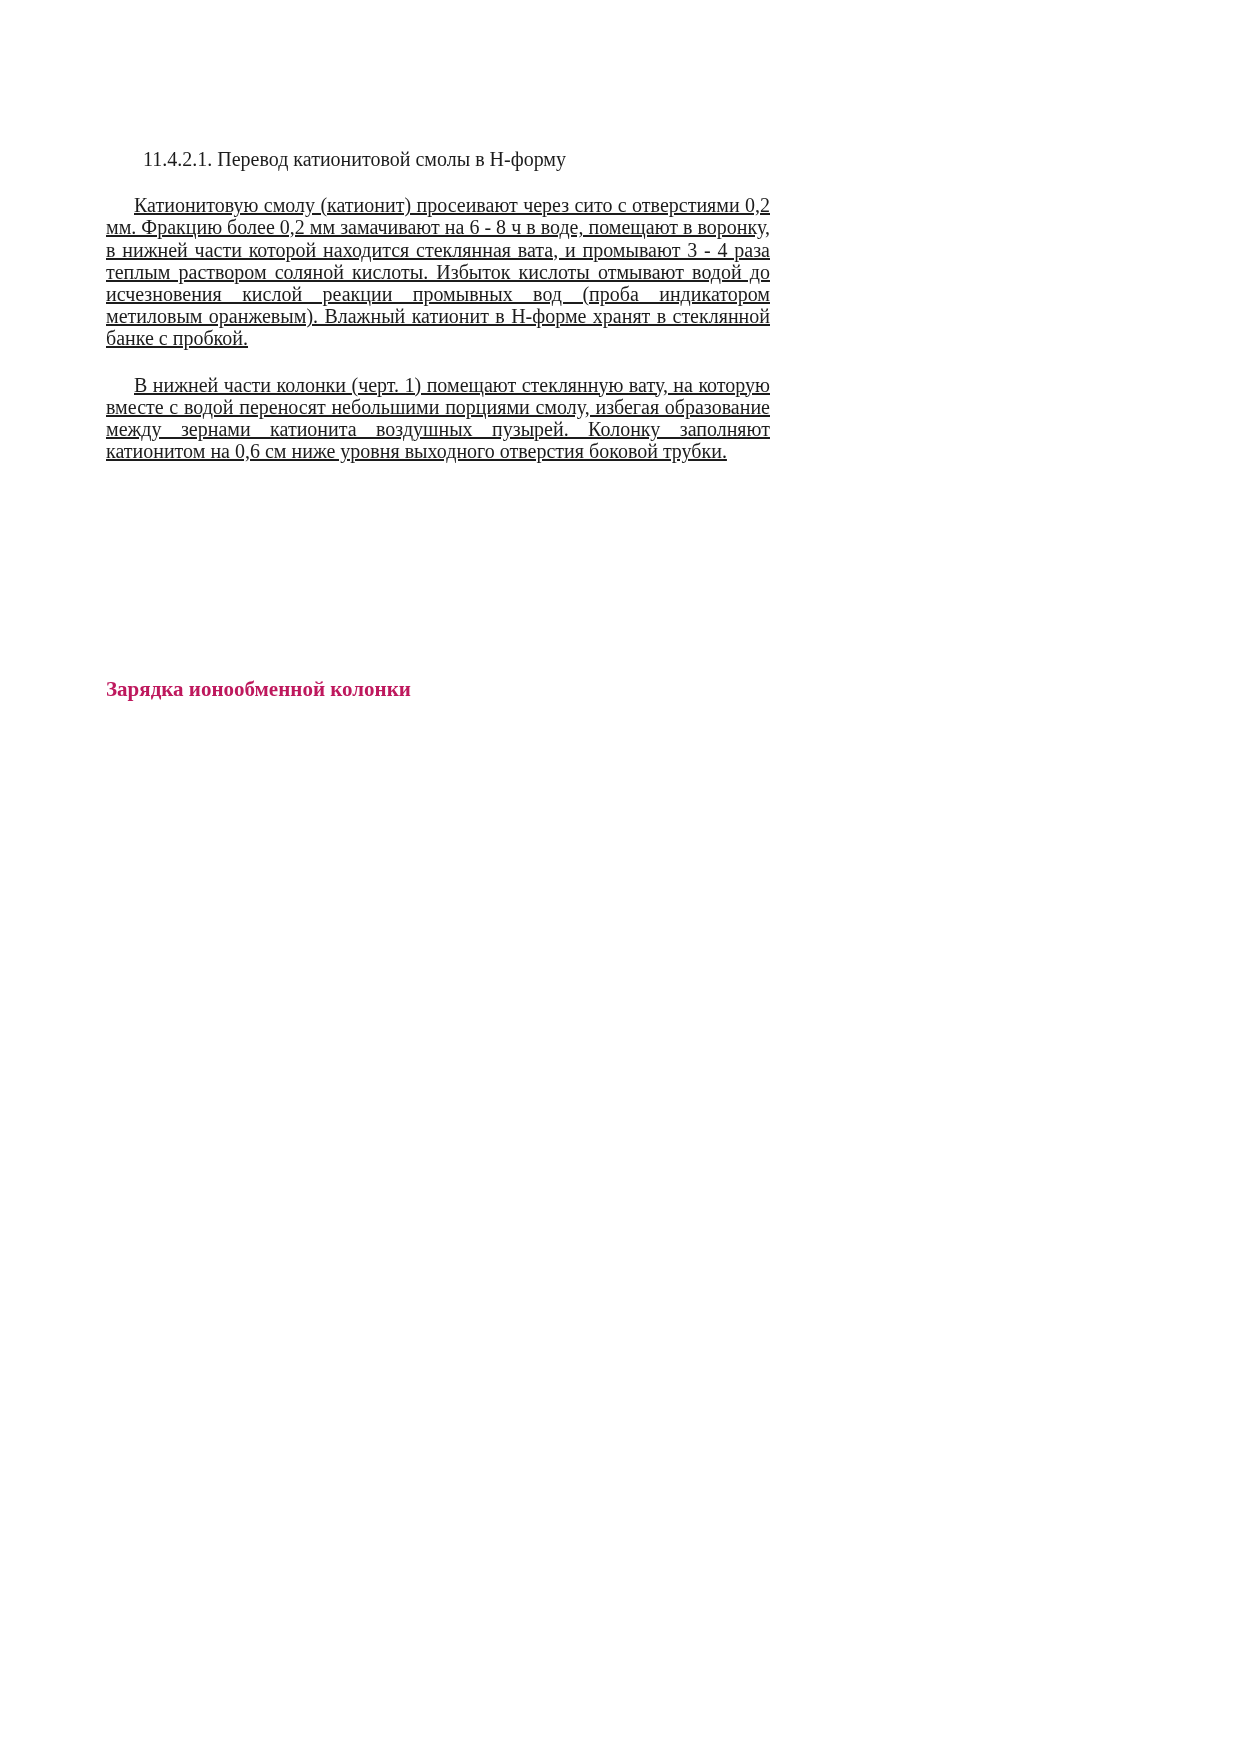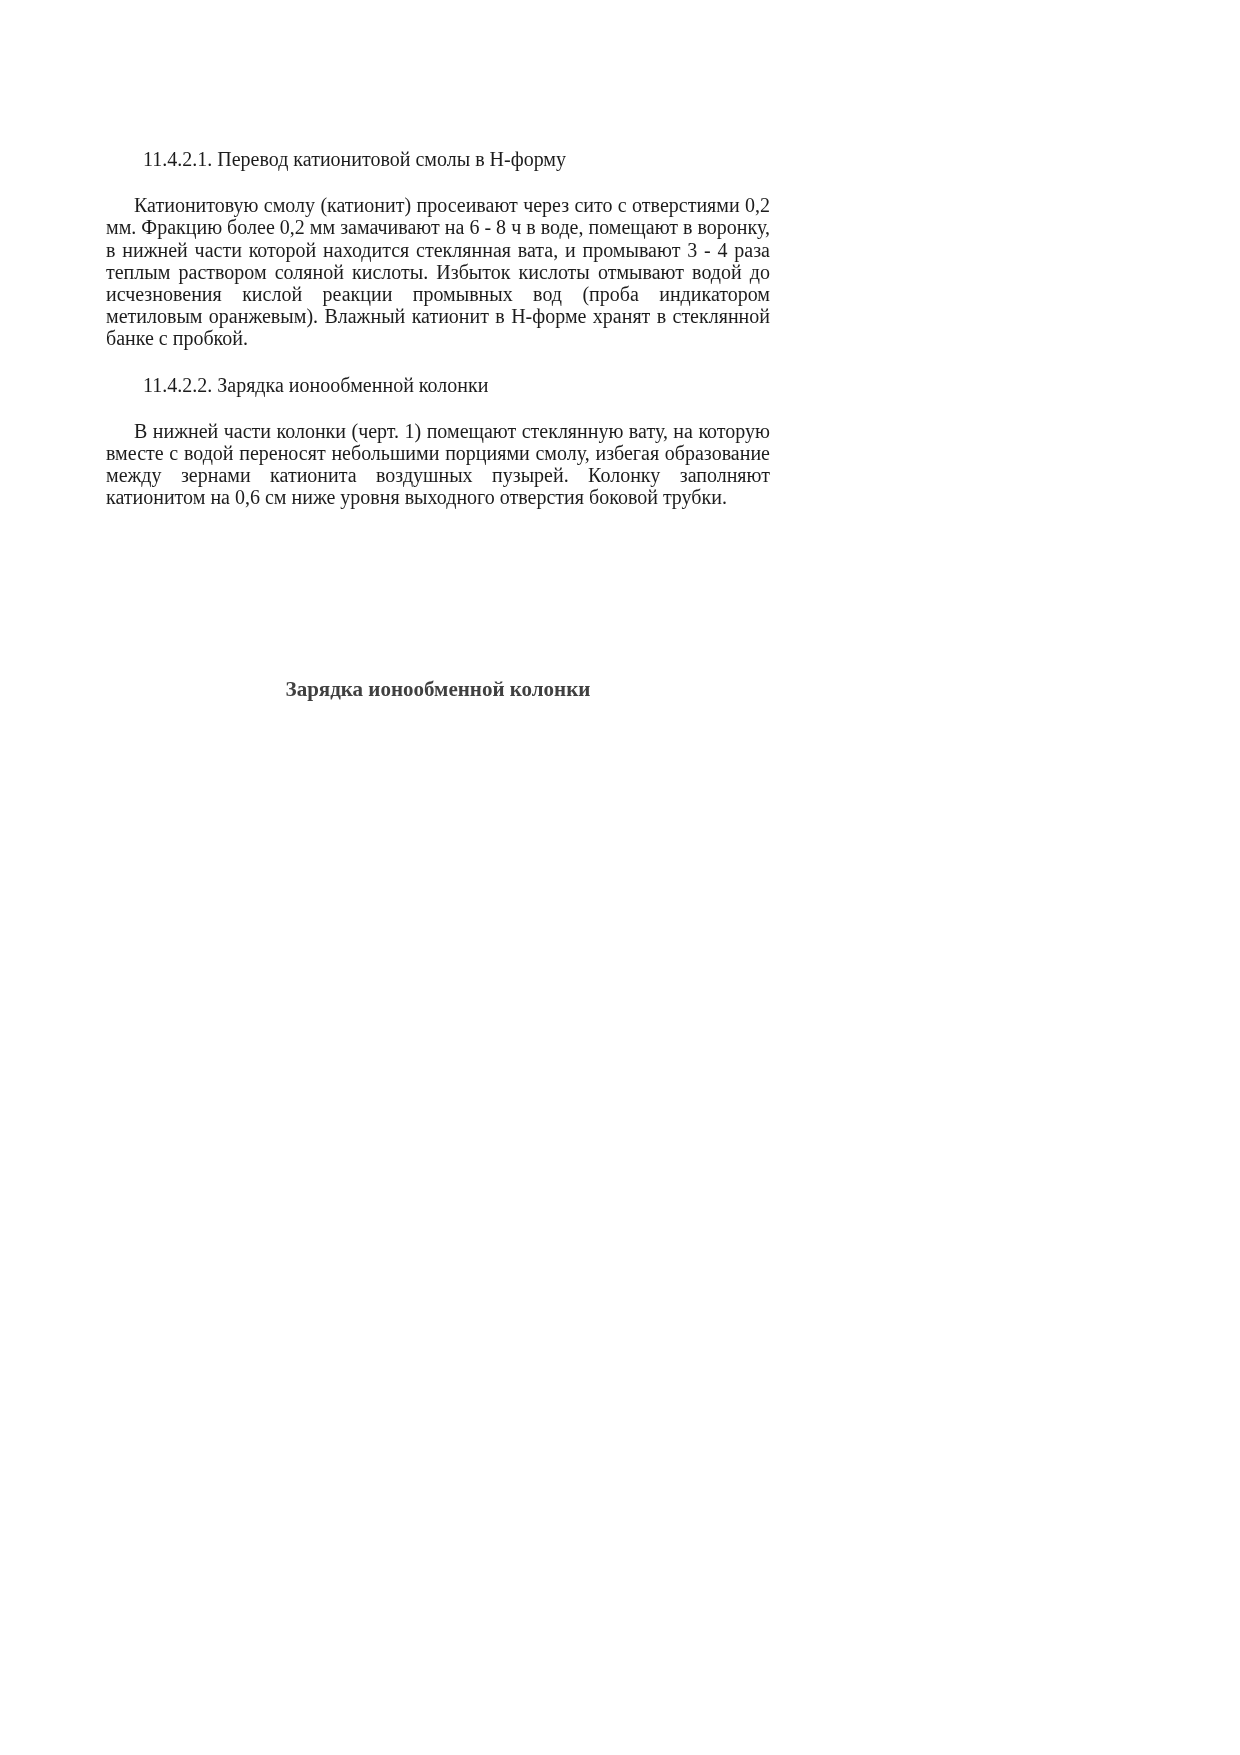--- a/index.html
+++ b/index.html
@@ -30,41 +30,40 @@
   }
   .heading {
     text-align: left;
     text-indent: 37px;
     white-space: nowrap;
   }
   .para {
     text-align: justify;
     text-indent: 28px;
     margin-top: 24px !important;
+    text-decoration: underline;
   }
   .heading.spaced {
     margin-top: 24px !important;
   }
   .caption {
     position: absolute;
     left: 106px;
     top: 678px;
     width: 664px;
     margin: 0;
-    text-align: center;
     font-weight: bold;
     font-size: 21px;
     line-height: 22.2px;
-    color: #404040;
+    color: #be185d;
   }
 </style>
 </head>
 <body>
 
 <div class="page">
   <div class="content">
     <p class="heading">11.4.2.1. Перевод катионитовой смолы в Н-форму</p>
     <p class="para">Катионитовую смолу (катионит) просеивают через сито с отверстиями 0,2 мм. Фракцию более 0,2 мм замачивают на 6 - 8 ч в воде, помещают в воронку, в нижней части которой находится стеклянная вата, и промывают 3 - 4 раза теплым раствором соляной кислоты. Избыток кислоты отмывают водой до исчезновения кислой реакции промывных вод (проба индикатором метиловым оранжевым). Влажный катионит в Н-форме хранят в стеклянной банке с пробкой.</p>
-    <p class="heading spaced">11.4.2.2. Зарядка ионообменной колонки</p>
     <p class="para">В нижней части колонки (черт. 1) помещают стеклянную вату, на которую вместе с водой переносят небольшими порциями смолу, избегая образование между зернами катионита воздушных пузырей. Колонку заполняют катионитом на 0,6 см ниже уровня выходного отверстия боковой трубки.</p>
   </div>
   <p class="caption">Зарядка ионообменной колонки</p>
 </div>
 
 </body></html>

